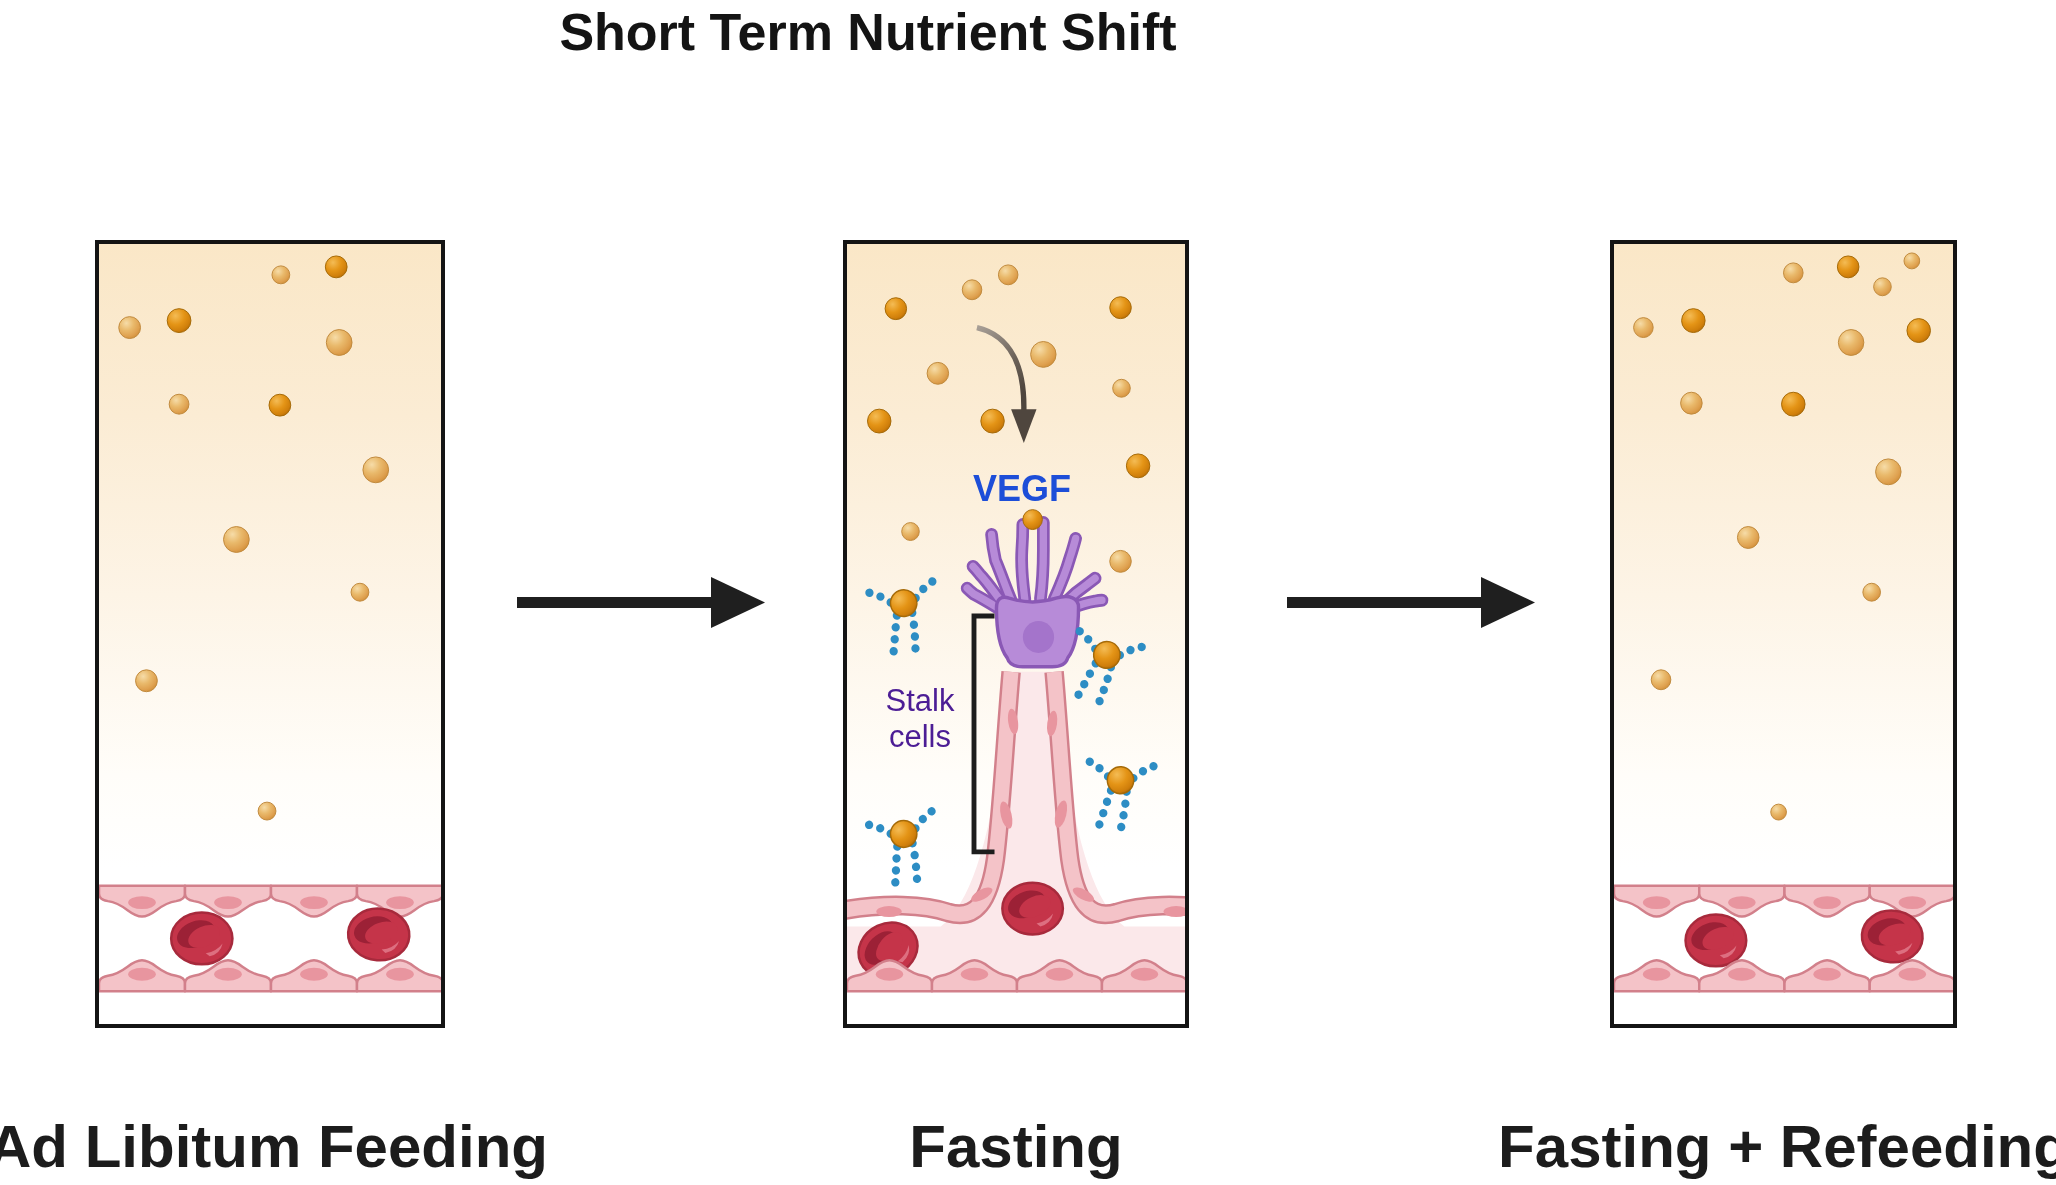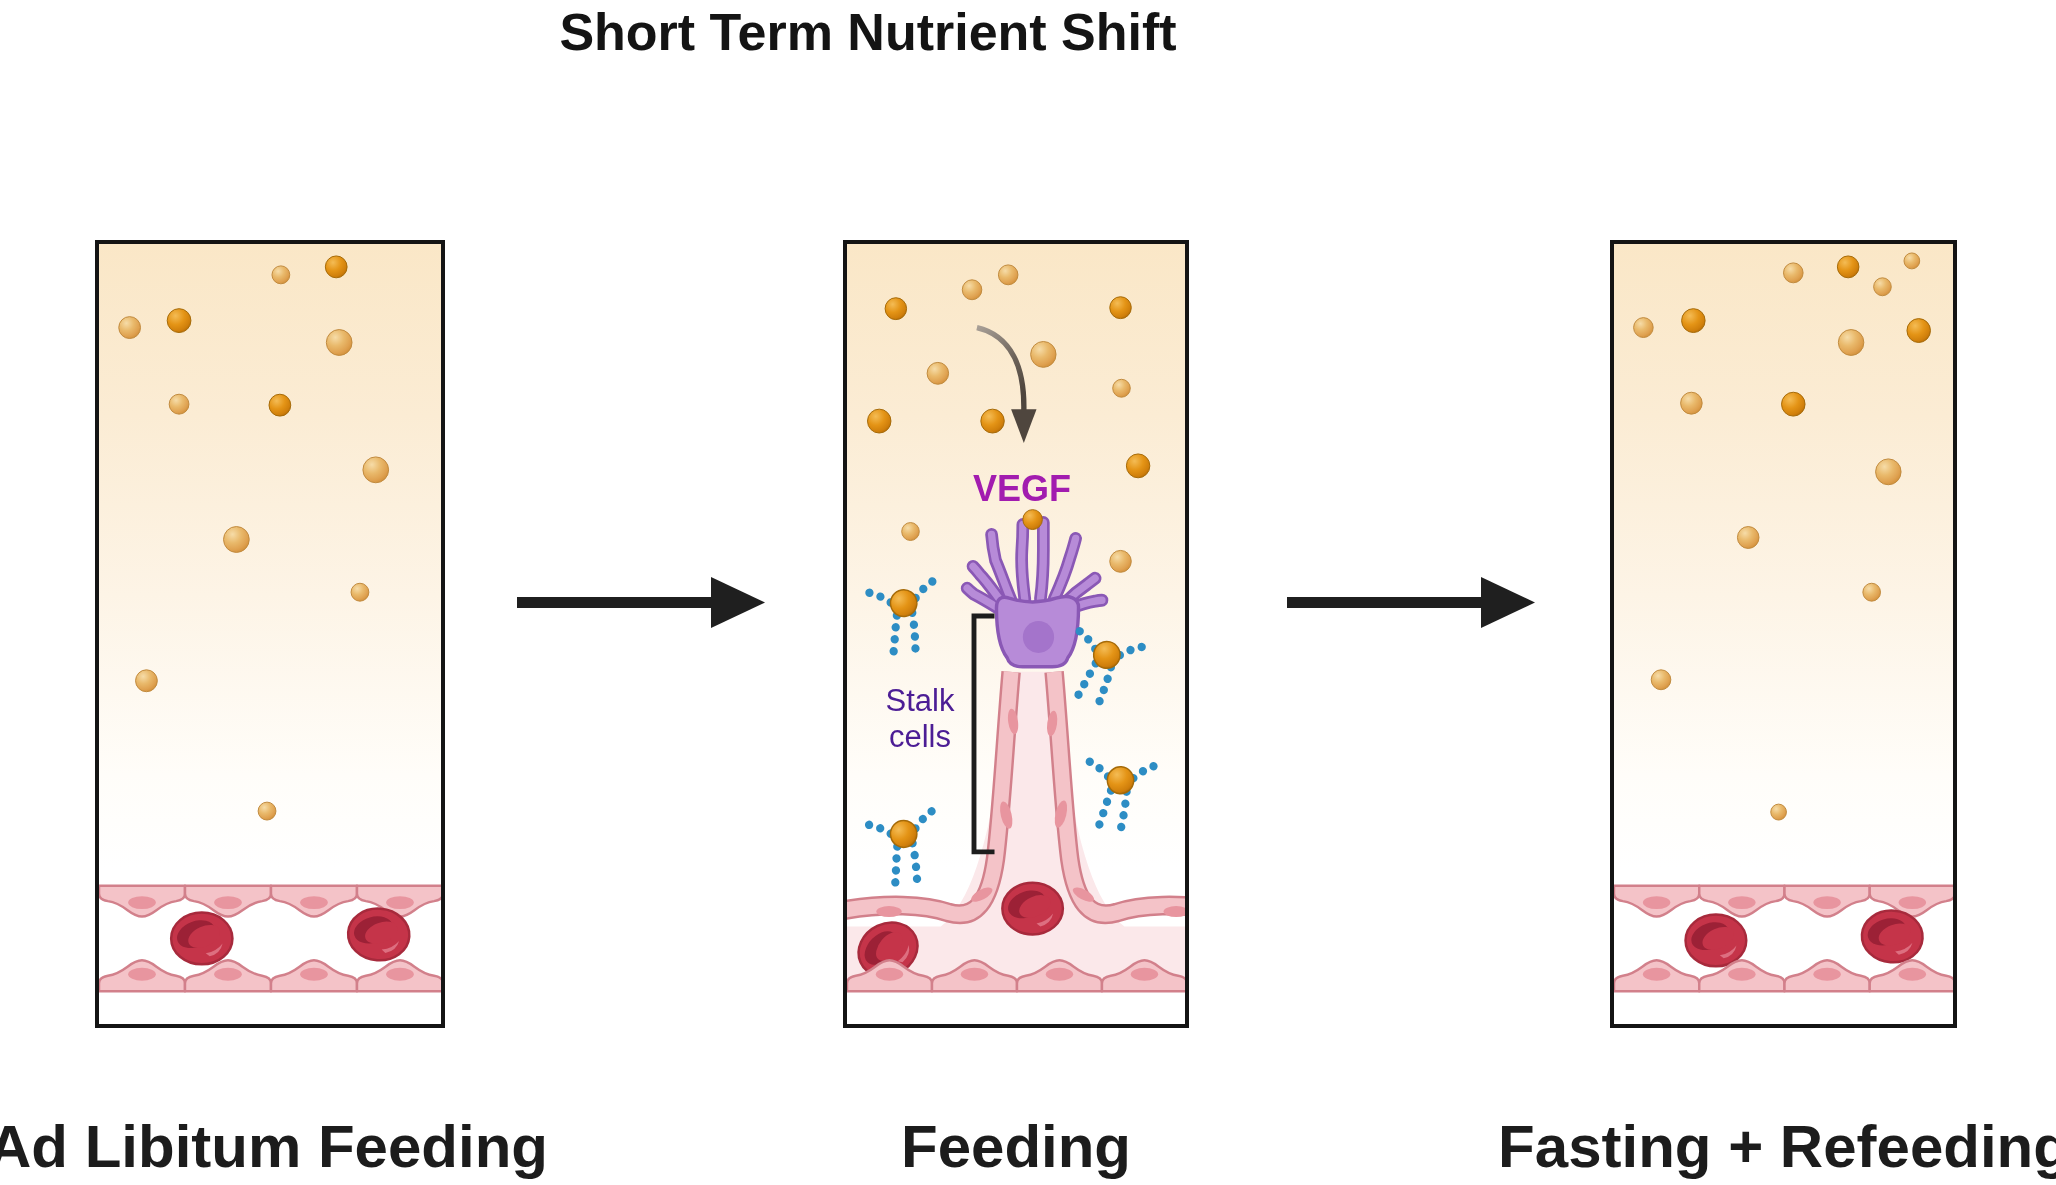--- a/index.html
+++ b/index.html
@@ -9,21 +9,21 @@
          font-size:52px;font-weight:bold;color:#141414;letter-spacing:0px;}
   .panel{position:absolute;top:240px;height:788px;border:4px solid #141414;
          box-sizing:border-box;background:linear-gradient(#fae7c7 0%,#fbecd4 22%,#fdf4e6 45%,#fffdf9 68%,#ffffff 80%,#ffffff 100%);}
   .panel svg{display:block;width:100%;height:100%;}
   #panel-left{left:95px;width:350px;}
   #panel-middle{left:843px;width:346px;}
   #panel-right{left:1610px;width:347px;}
   .panel-label{position:absolute;top:1112px;transform:translateX(-50%);
          font-size:60px;font-weight:bold;color:#1c1c1c;white-space:nowrap;}
   .overlay{position:absolute;transform:translateX(-50%);text-align:center;}
-  .vegf-label{top:468px;left:1022px;font-size:36px;font-weight:bold;color:#a21caf;}
+  .vegf-label{top:468px;left:1022px;font-size:36px;font-weight:bold;color:#1d4ed8;}
   .stalk-label{top:683px;left:920px;font-size:31px;font-weight:normal;color:#4c1d95;line-height:1.15;}
   .flow-arrow{position:absolute;top:565px;width:255px;height:75px;}
   #arrow-1{left:515px;}  #arrow-2{left:1285px;}
   .defs-holder{position:absolute;width:0;height:0;overflow:hidden;}
 </style>
 </head>
 <body>
 
 <div class="stage">
 
@@ -243,16 +243,16 @@
   <svg class="flow-arrow" id="arrow-1" viewBox="0 0 255 75">
     <rect x="2" y="32" width="196" height="11" fill="#1f1f1f"></rect>
     <polygon points="196,12 196,63 250,37.5" fill="#1f1f1f"></polygon>
   </svg>
   <svg class="flow-arrow" id="arrow-2" viewBox="0 0 255 75">
     <rect x="2" y="32" width="196" height="11" fill="#1f1f1f"></rect>
     <polygon points="196,12 196,63 250,37.5" fill="#1f1f1f"></polygon>
   </svg>
 
   <div class="panel-label" style="left:268px">Ad Libitum Feeding</div>
-  <div class="panel-label" style="left:1016px">Feeding</div>
+  <div class="panel-label" style="left:1016px">Fasting</div>
   <div class="panel-label" style="left:1784px">Fasting + Refeeding</div>
 
 </div>
 
 </body></html>

